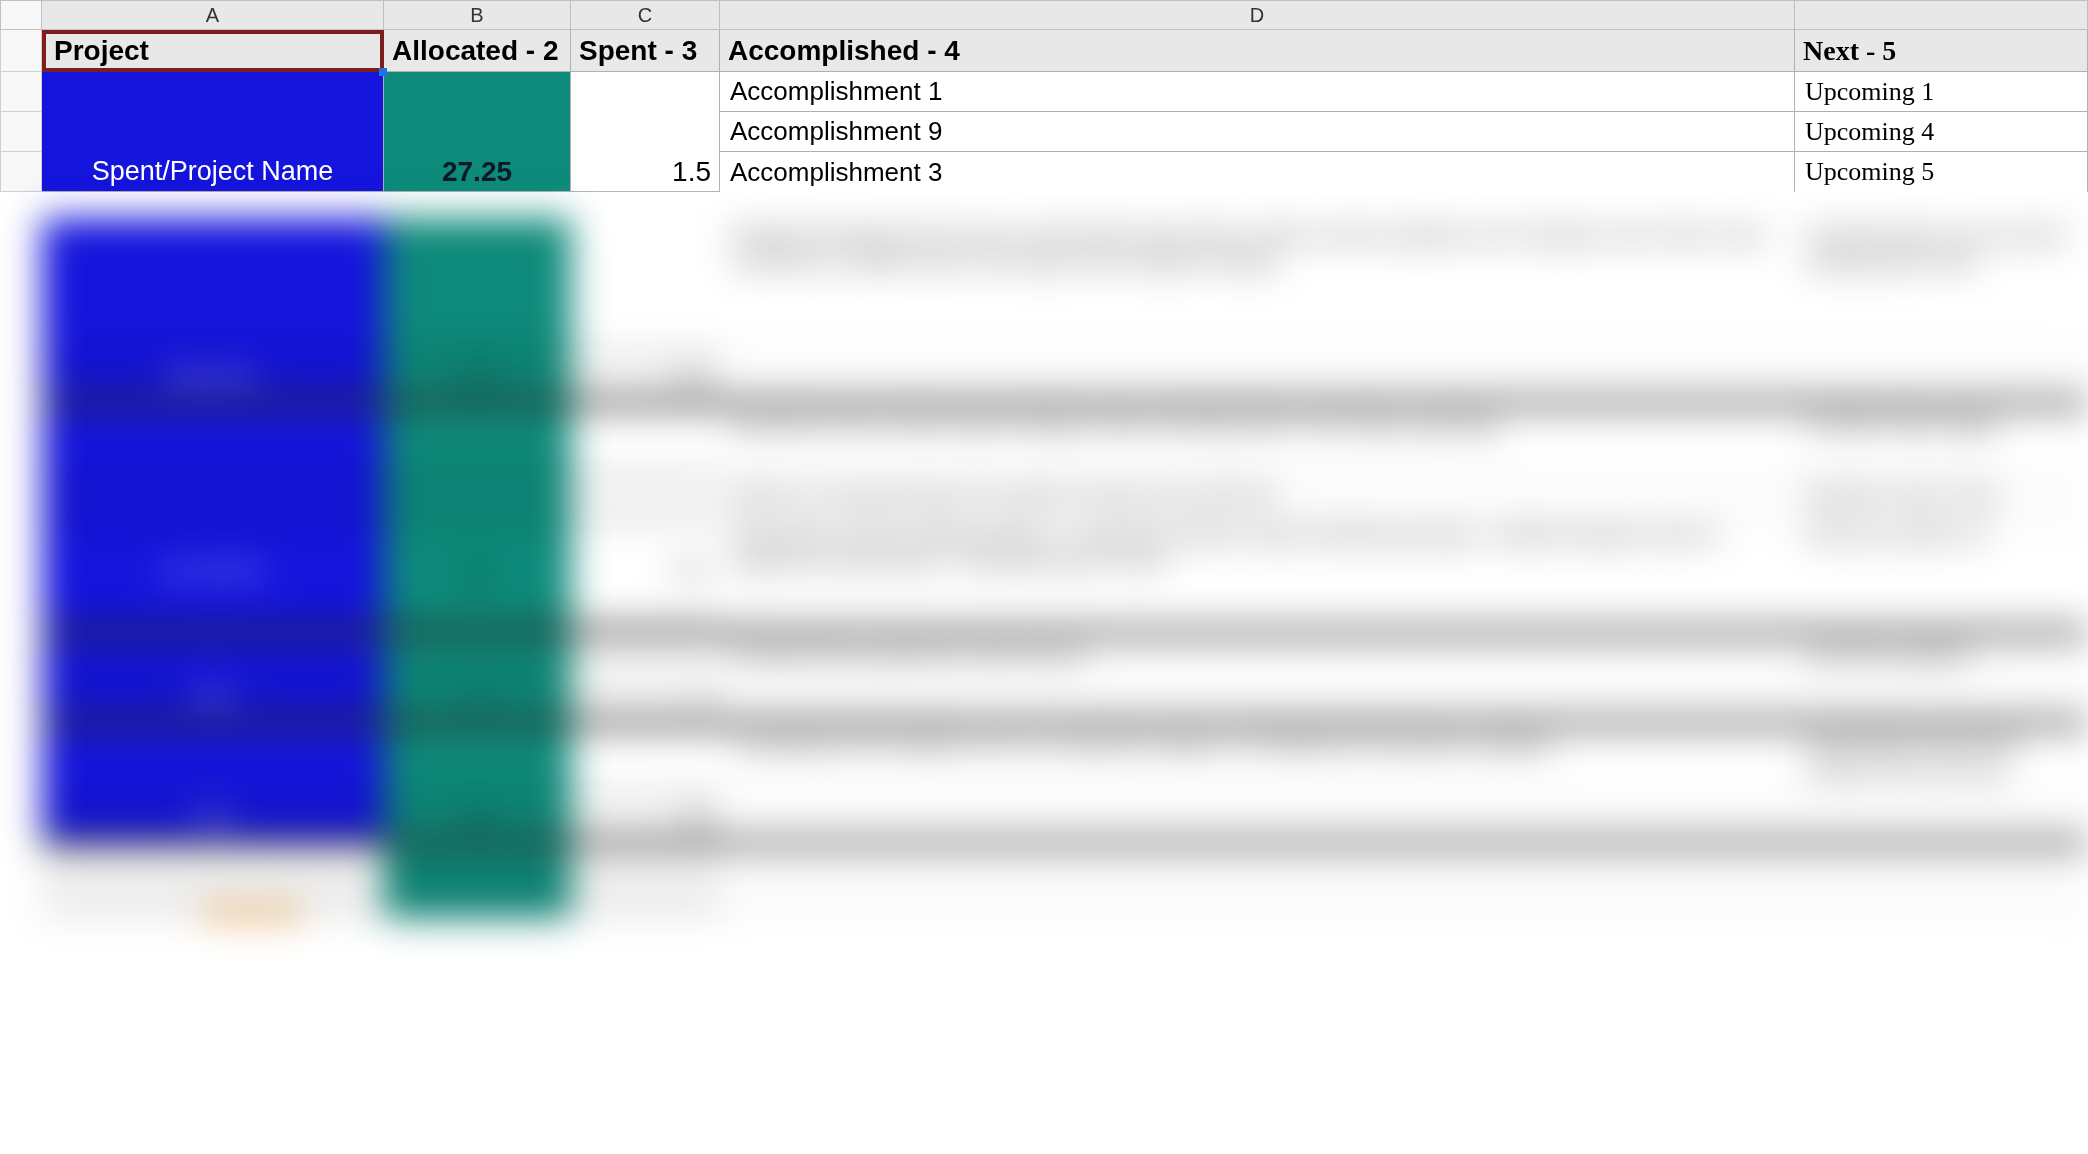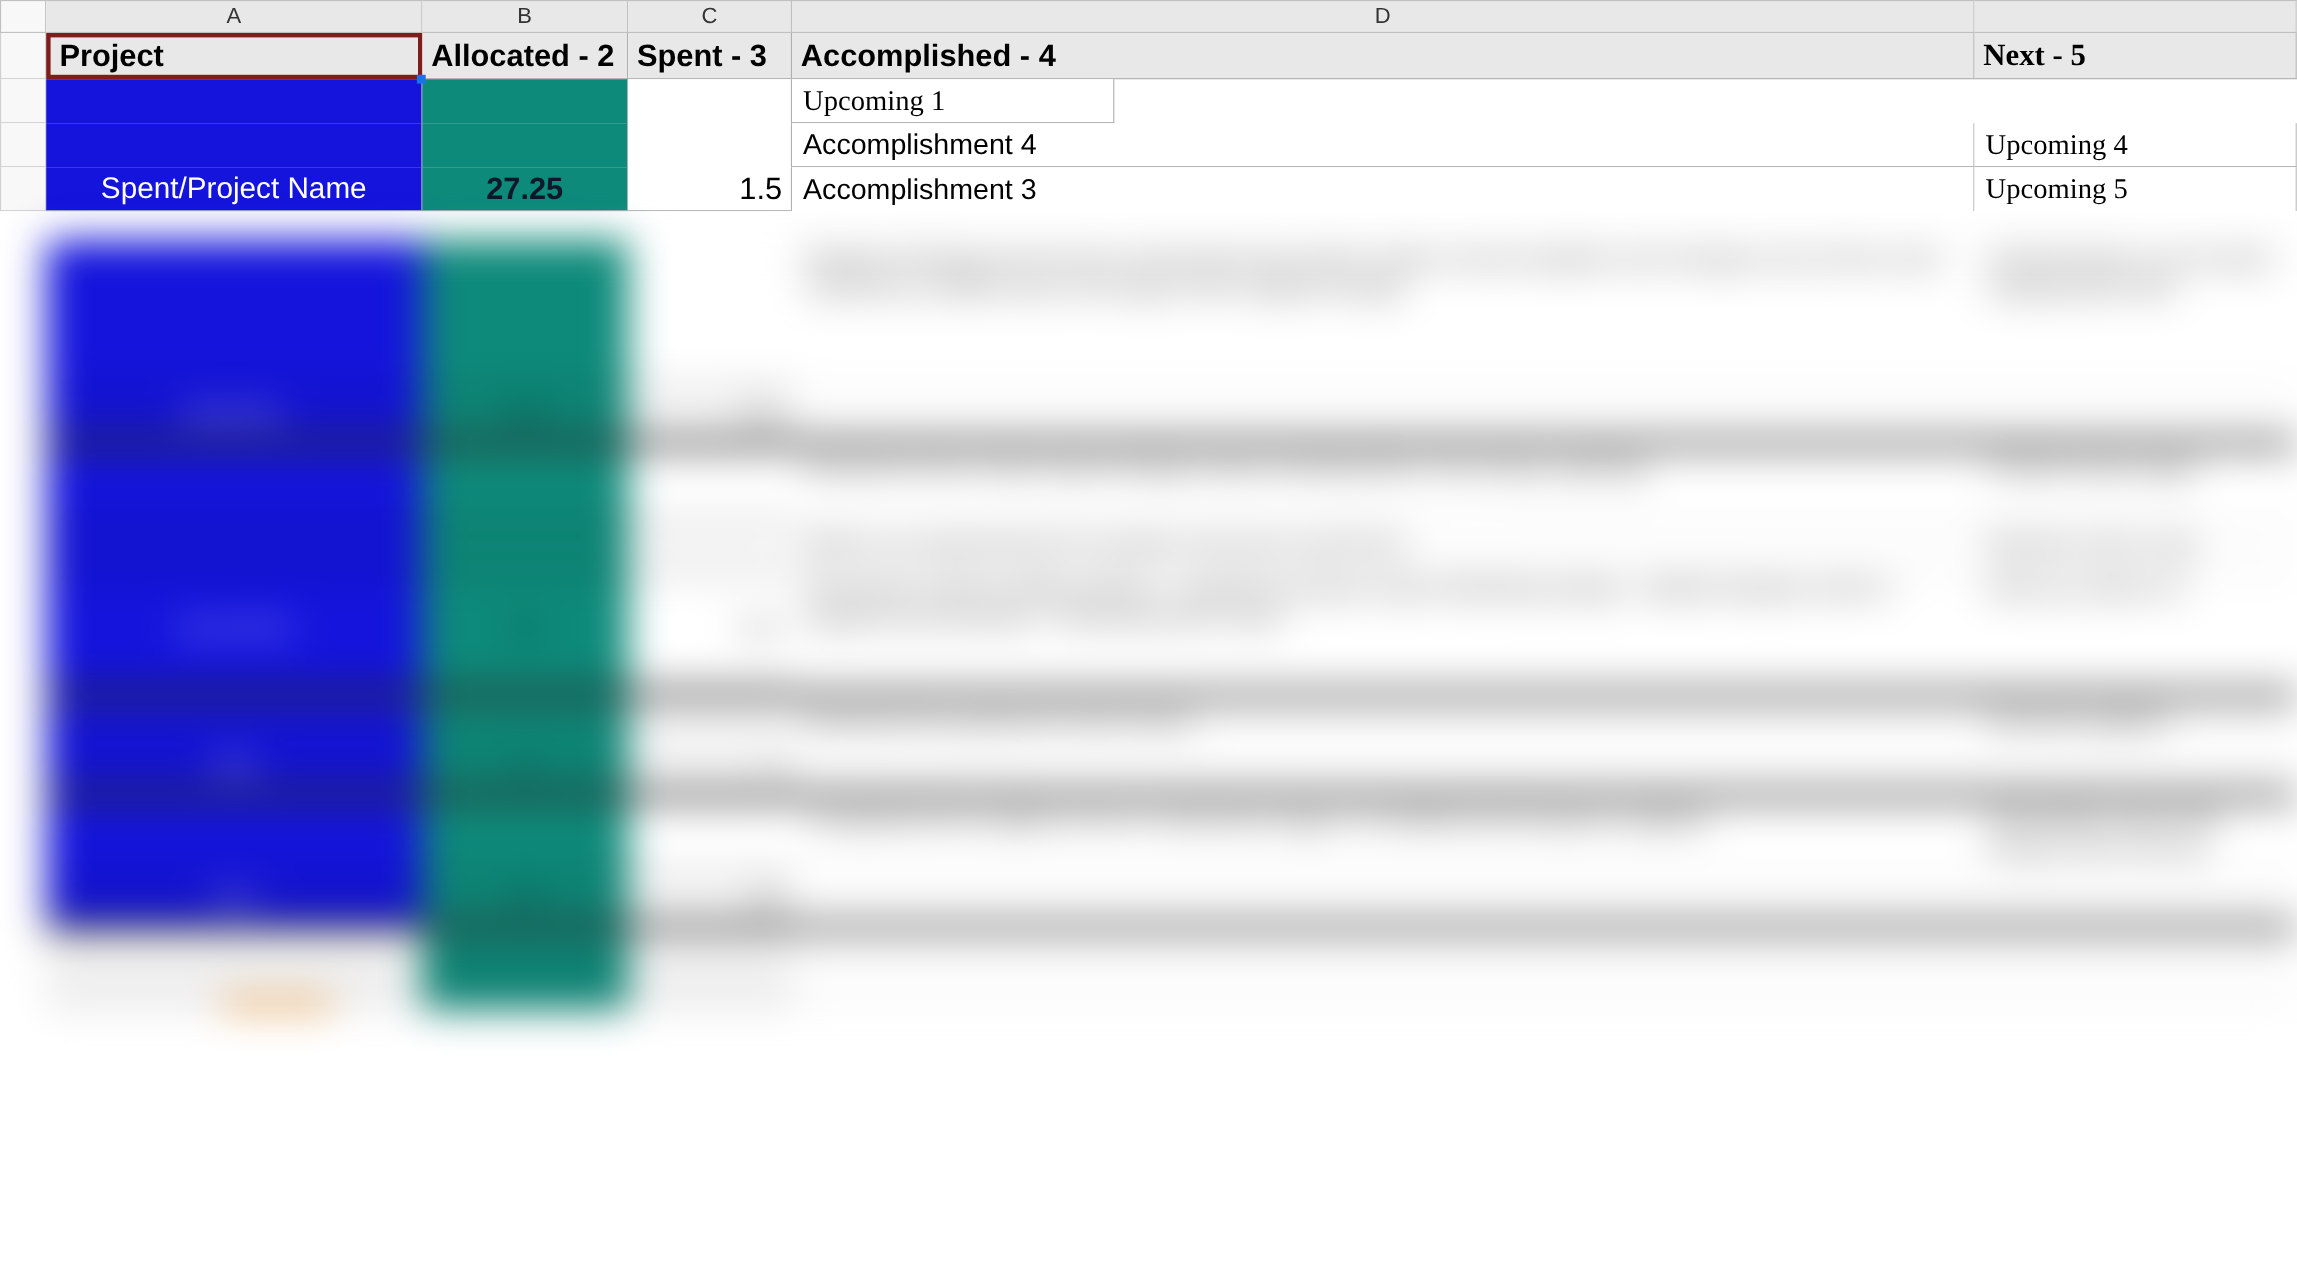--- a/index.html
+++ b/index.html
@@ -191,29 +191,30 @@
     <div class="cell col-d">Accomplished - 4</div>
     <div class="cell col-e">Next - 5</div>
     <div class="selection-handle"></div>
   </div>
 
   <div class="row data-row">
     <div class="row-header"></div>
     <div class="cell col-a blue-bg merge-v"></div>
     <div class="cell col-b teal-bg merge-v"></div>
     <div class="cell col-c spent-bg merge-v"></div>
+    <div class="cell col-d accomplish-cell">Accomplishment 1</div>
     <div class="cell col-e next-cell">Upcoming 1</div>
   </div>
 
   <div class="row data-row">
     <div class="row-header"></div>
     <div class="cell col-a blue-bg merge-v"></div>
     <div class="cell col-b teal-bg merge-v"></div>
     <div class="cell col-c spent-bg merge-v"></div>
-    <div class="cell col-d accomplish-cell">Accomplishment 4</div>
+    <div class="cell col-d accomplish-cell">Accomplishment 9</div>
     <div class="cell col-e next-cell">Upcoming 4</div>
   </div>
 
   <div class="row data-row">
     <div class="row-header"></div>
     <div class="cell col-a blue-bg">Spent/Project Name</div>
     <div class="cell col-b teal-bg">27.25</div>
     <div class="cell col-c spent-bg">1.5</div>
     <div class="cell col-d accomplish-cell" style="border-bottom:none;">Accomplishment 3</div>
     <div class="cell col-e next-cell" style="border-bottom:none;">Upcoming 5</div>

